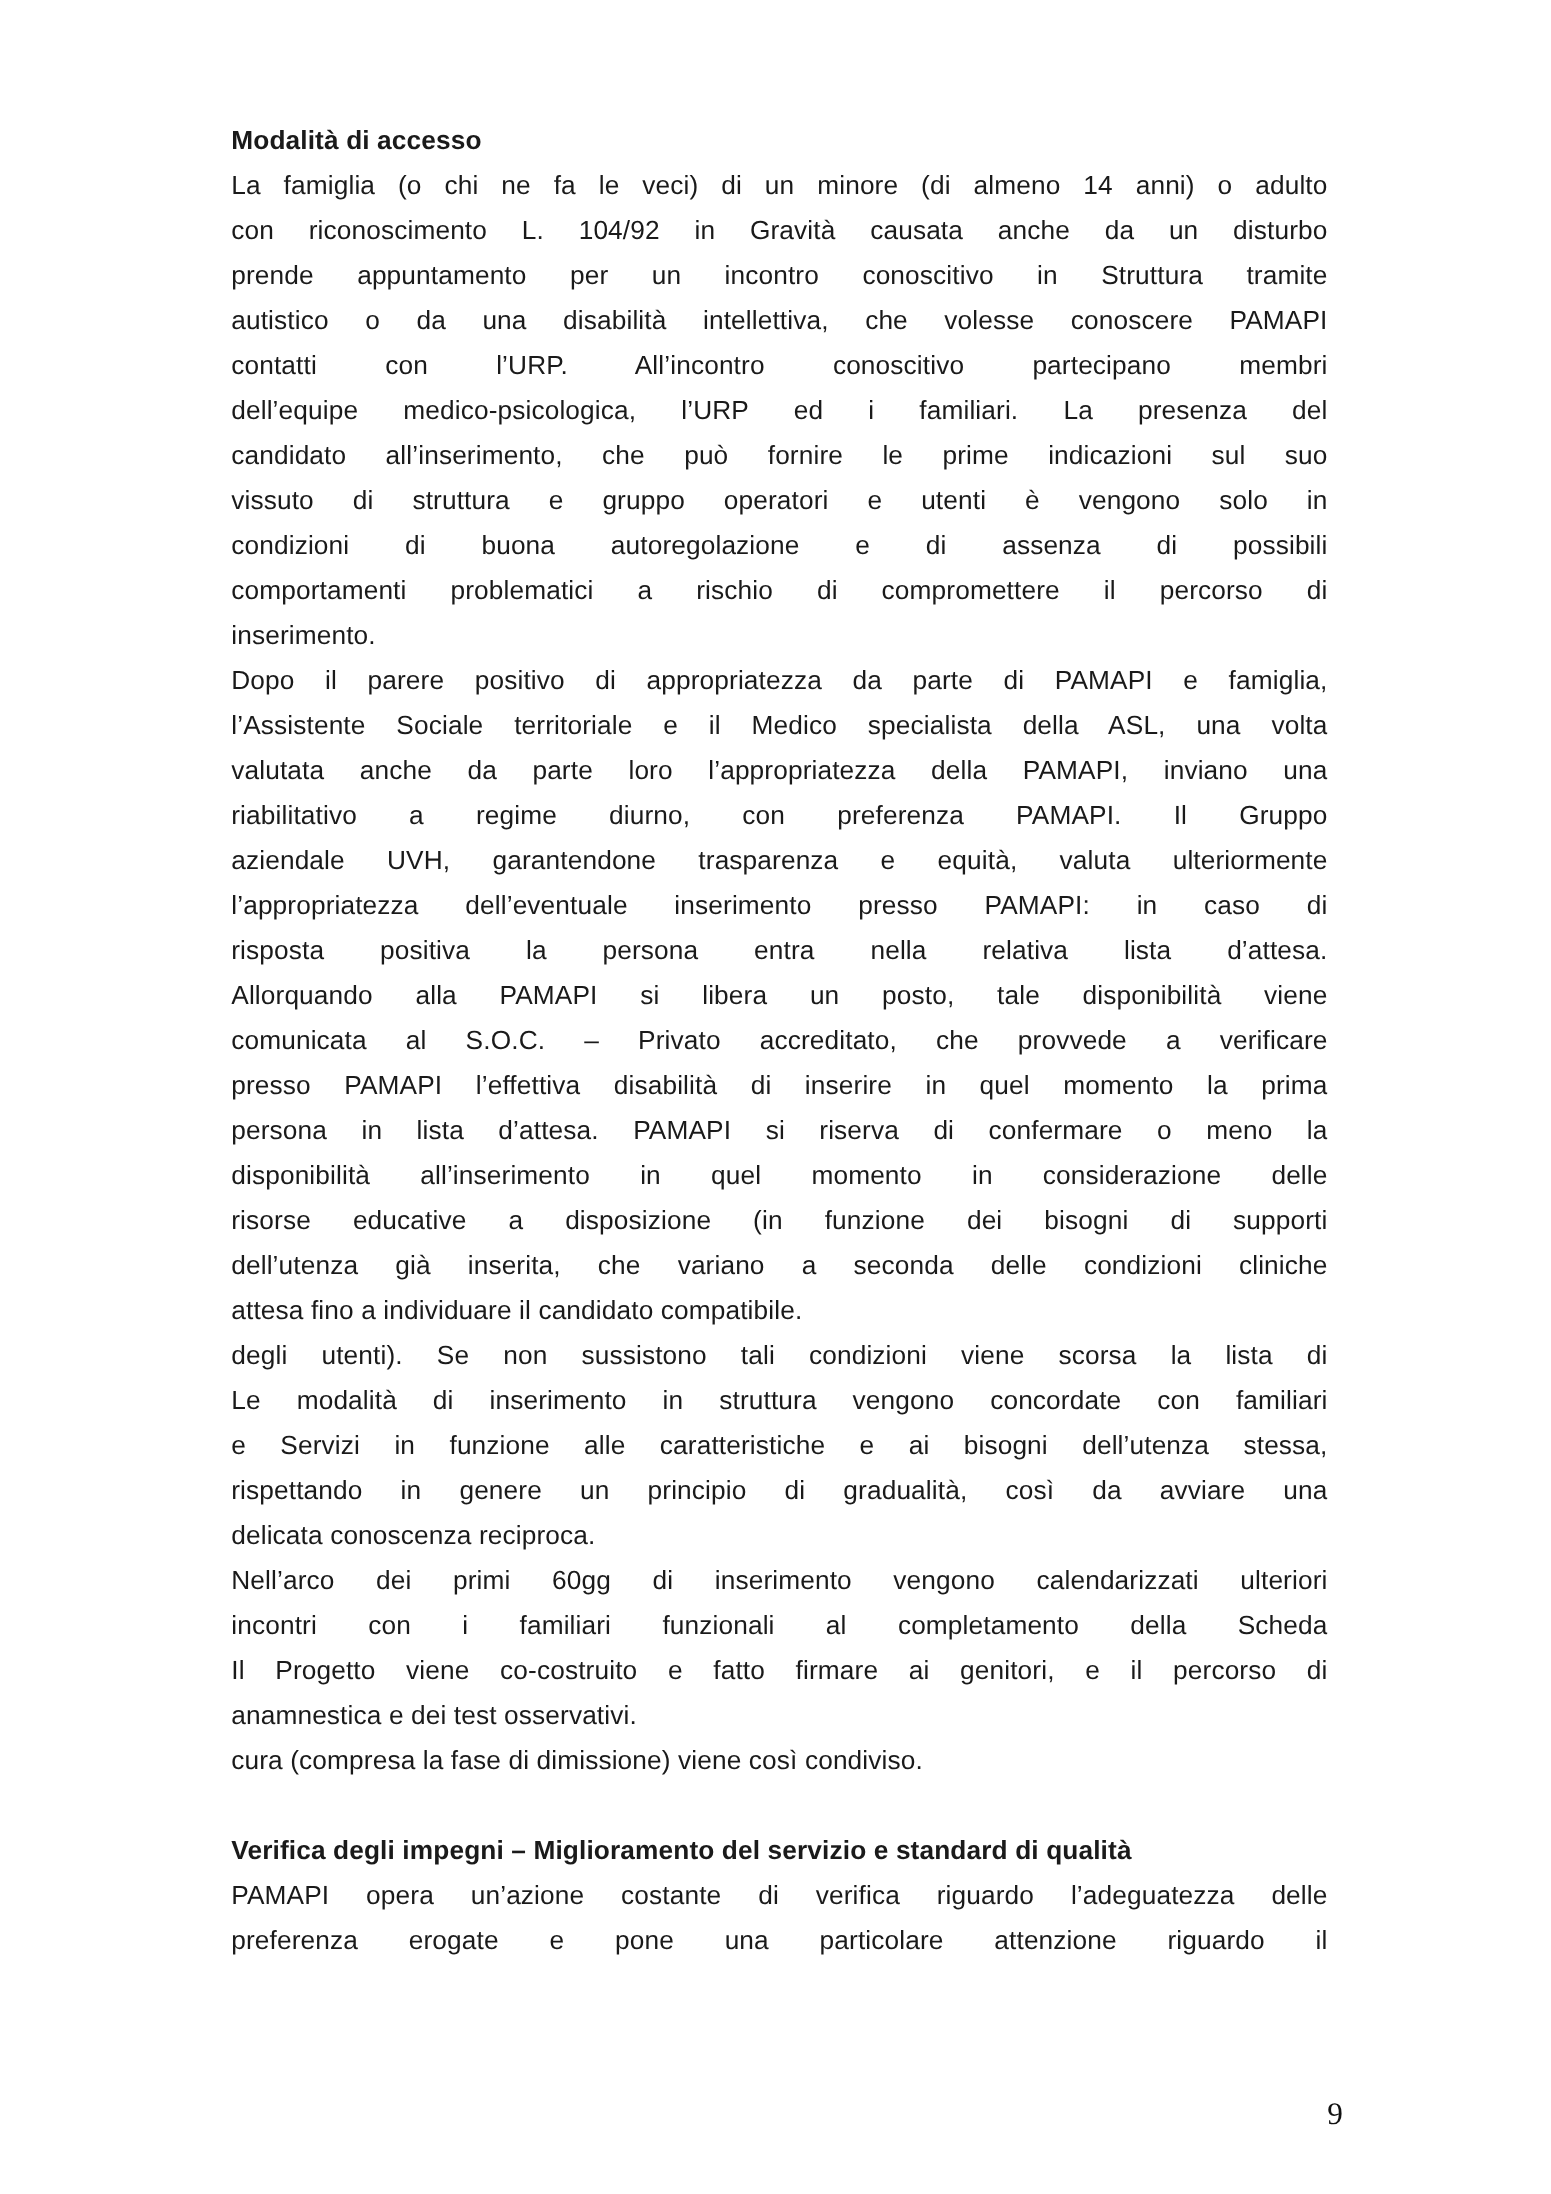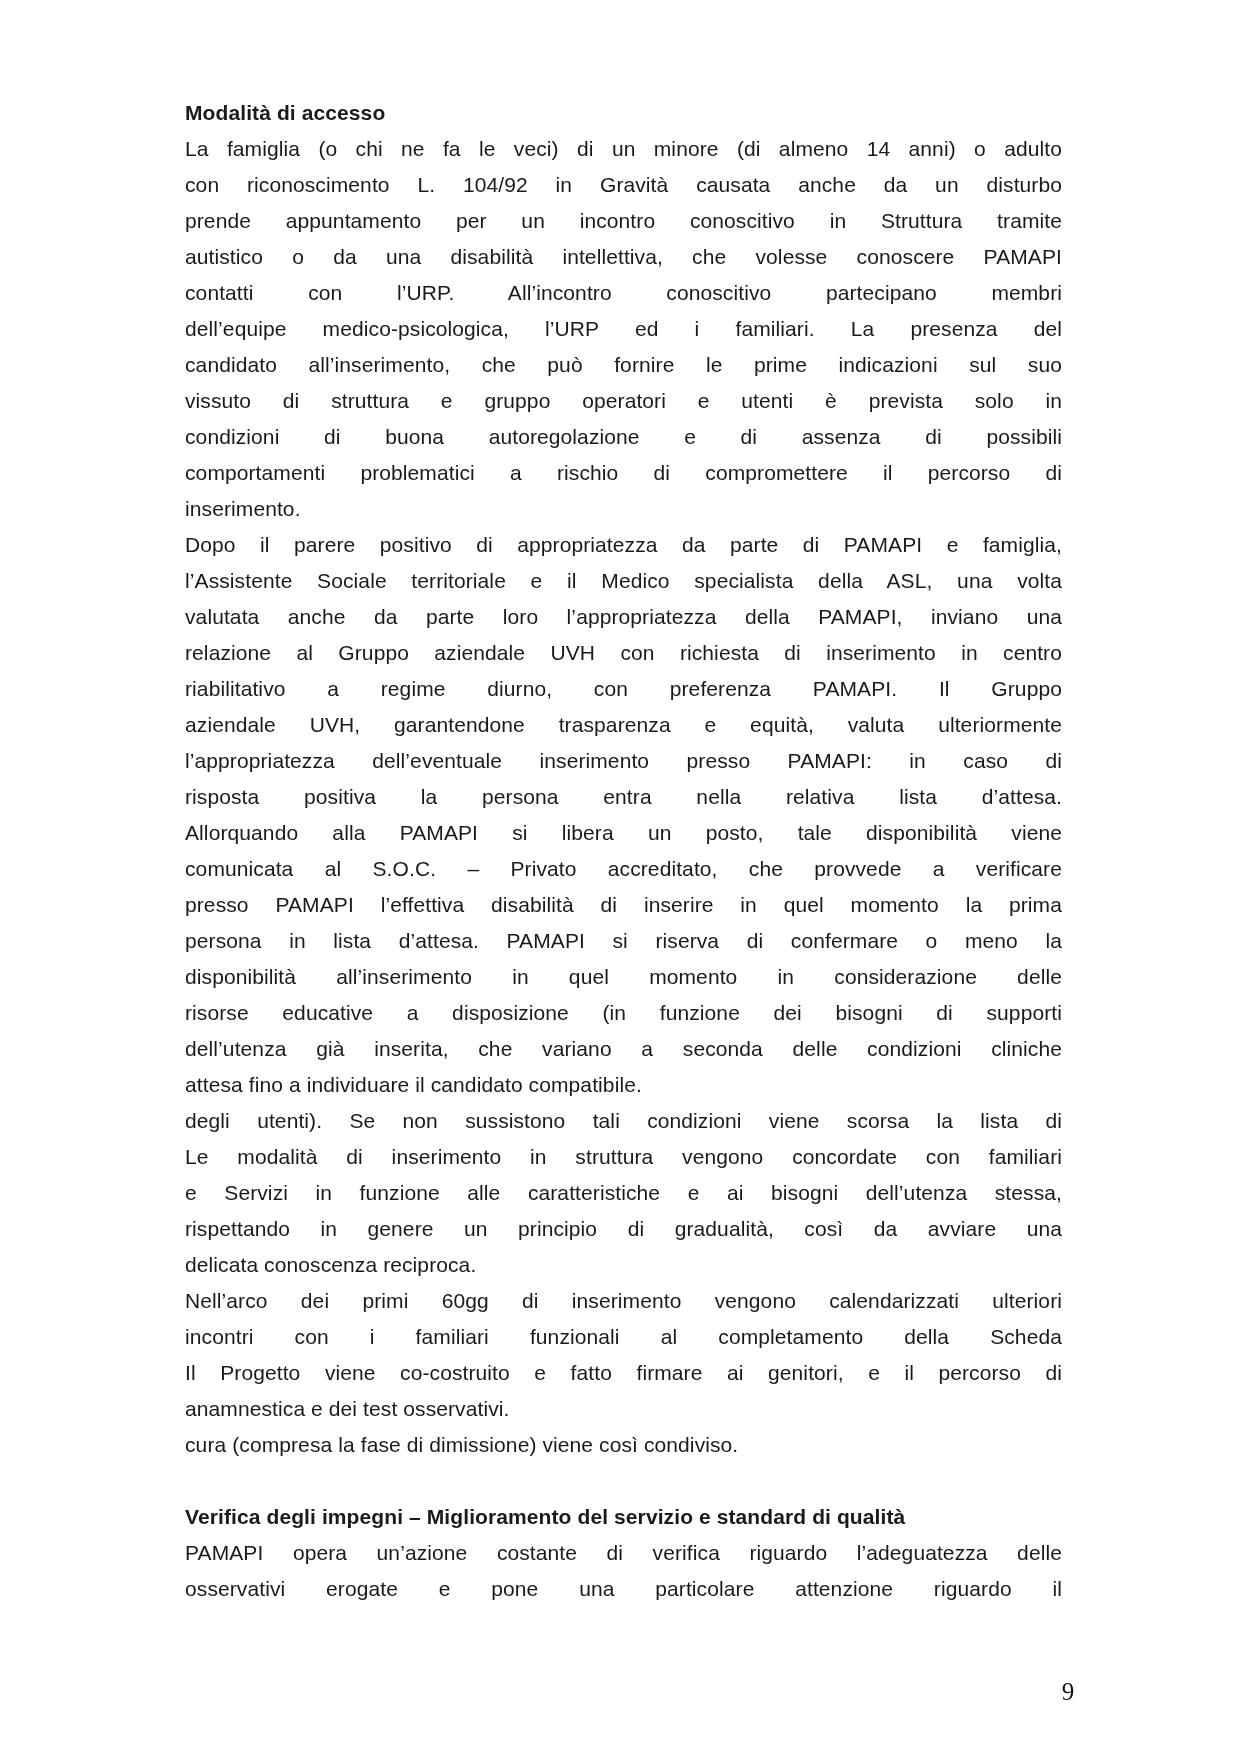--- a/index.html
+++ b/index.html
@@ -60,28 +60,27 @@
 <div class="page">
   <div class="doc-body">
       <div class="line heading">Modalità di accesso</div>
       <div class="line just">La famiglia (o chi ne fa le veci) di un minore (di almeno 14 anni) o adulto</div>
       <div class="line just">con riconoscimento L. 104/92 in Gravità causata anche da un disturbo</div>
       <div class="line just">prende appuntamento per un incontro conoscitivo in Struttura tramite</div>
       <div class="line just">autistico o da una disabilità intellettiva, che volesse conoscere PAMAPI</div>
       <div class="line just">contatti con l’URP. All’incontro conoscitivo partecipano membri</div>
       <div class="line just">dell’equipe medico-psicologica, l’URP ed i familiari. La presenza del</div>
       <div class="line just">candidato all’inserimento, che può fornire le prime indicazioni sul suo</div>
-      <div class="line just">vissuto di struttura e gruppo operatori e utenti è prevista solo in</div>
+      <div class="line just">vissuto di struttura e gruppo operatori e utenti è vengono solo in</div>
       <div class="line just">condizioni di buona autoregolazione e di assenza di possibili</div>
       <div class="line just">comportamenti problematici a rischio di compromettere il percorso di</div>
       <div class="line">inserimento.</div>
       <div class="line just">Dopo il parere positivo di appropriatezza da parte di PAMAPI e famiglia,</div>
       <div class="line just">l’Assistente Sociale territoriale e il Medico specialista della ASL, una volta</div>
       <div class="line just">valutata anche da parte loro l’appropriatezza della PAMAPI, inviano una</div>
-      <div class="line just">relazione al Gruppo aziendale UVH con richiesta di inserimento in centro</div>
       <div class="line just">riabilitativo a regime diurno, con preferenza PAMAPI. Il Gruppo</div>
       <div class="line just">aziendale UVH, garantendone trasparenza e equità, valuta ulteriormente</div>
       <div class="line just">l’appropriatezza dell’eventuale inserimento presso PAMAPI: in caso di</div>
       <div class="line just">risposta positiva la persona entra nella relativa lista d’attesa.</div>
       <div class="line just">Allorquando alla PAMAPI si libera un posto, tale disponibilità viene</div>
       <div class="line just">comunicata al S.O.C. – Privato accreditato, che provvede a verificare</div>
       <div class="line just">presso PAMAPI l’effettiva disabilità di inserire in quel momento la prima</div>
       <div class="line just">persona in lista d’attesa. PAMAPI si riserva di confermare o meno la</div>
       <div class="line just">disponibilità all’inserimento in quel momento in considerazione delle</div>
       <div class="line just">risorse educative a disposizione (in funzione dei bisogni di supporti</div>
@@ -93,16 +92,16 @@
       <div class="line just">rispettando in genere un principio di gradualità, così da avviare una</div>
       <div class="line">delicata conoscenza reciproca.</div>
       <div class="line just">Nell’arco dei primi 60gg di inserimento vengono calendarizzati ulteriori</div>
       <div class="line just">incontri con i familiari funzionali al completamento della Scheda</div>
       <div class="line just">Il Progetto viene co-costruito e fatto firmare ai genitori, e il percorso di</div>
       <div class="line">anamnestica e dei test osservativi.</div>
       <div class="line">cura (compresa la fase di dimissione) viene così condiviso.</div>
       <div class="spacer"></div>
       <div class="line heading">Verifica degli impegni – Miglioramento del servizio e standard di qualità</div>
       <div class="line just">PAMAPI opera un’azione costante di verifica riguardo l’adeguatezza delle</div>
-      <div class="line just">osservativi erogate e pone una particolare attenzione riguardo il</div>
+      <div class="line just">preferenza erogate e pone una particolare attenzione riguardo il</div>
     </div>
   <div class="page-number">9</div>
 </div>
 
 </body></html>

